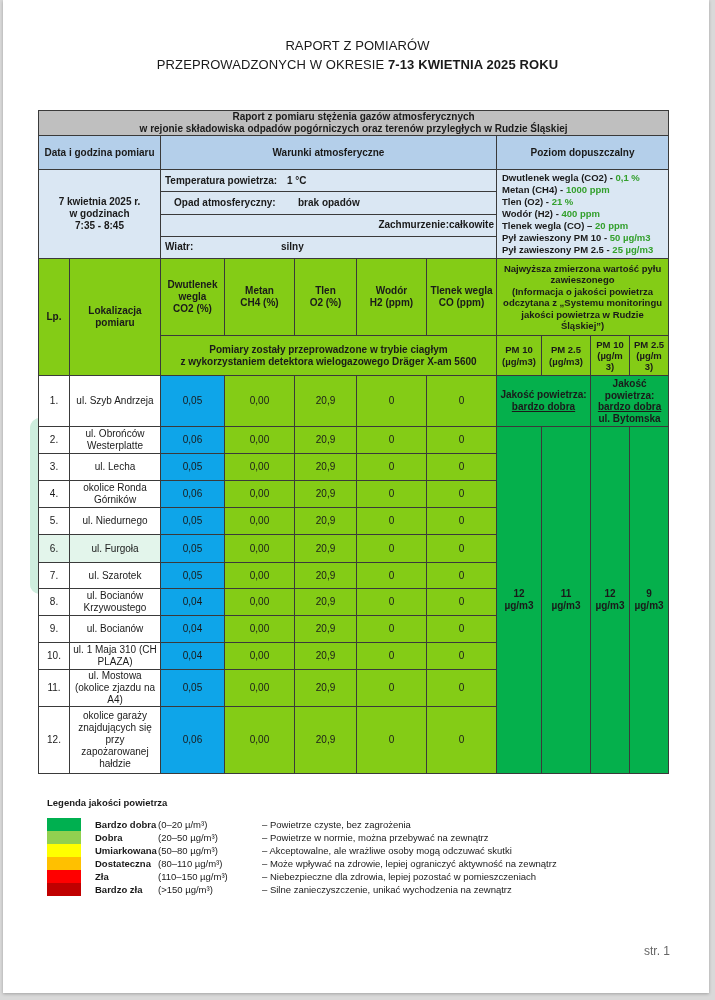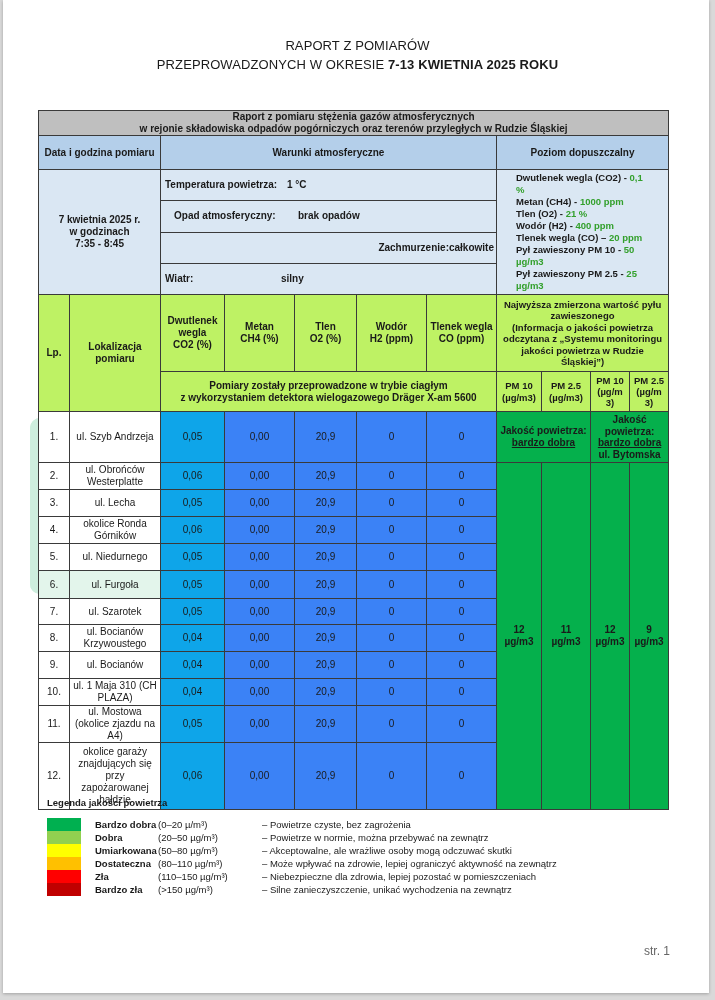--- a/index.html
+++ b/index.html
@@ -11,28 +11,28 @@
   .t1{top:38px;}
   .t2{top:57px;}
   .t3{top:87px;font-weight:normal;font-size:14px;margin-top:48px;}
   b{font-weight:bold;}
 
   table.rep{position:absolute;left:38px;top:110px;border-collapse:collapse;table-layout:fixed;width:630px;font-size:10px;}
   table.rep td{border:1px solid #3a3a3a;text-align:center;vertical-align:middle;padding:0 2px;line-height:12px;}
   .gray{background:#bfbfbf;}
   .blue{background:#dae7f3;}
   .bluehd{background:#b4cfea;}
-  .orange{background:#bef264;}
+  .orange{background:#84cc16;}
   .cream{background:#0ea5e9;}
-  .lgreen{background:#3b82f6;margin-left:41px;}
+  .lgreen{background:#84cc16;margin-left:41px;}
   .green{background:#05b04c;}
   .white{background:#fff;}
   .bold{font-weight:bold;}
   .ok{color:#33a02c;font-weight:bold;}
-  .lim{text-align:left !important;font-weight:bold;line-height:12px !important;padding:2px 19px !important;font-size:9.5px;}
+  .lim{text-align:left !important;font-weight:bold;line-height:12px !important;padding:2px 5px !important;font-size:9.5px;}
   .u{text-decoration:underline;}
 
   .legend{position:absolute;left:47px;top:797px;font-size:9.5px;}
   .legend-title{font-weight:bold;margin-bottom:10px;}
   .lrow{display:flex;align-items:center;height:13px;}
   .swatch{width:34px;height:13px;margin-right:14px;}
   .lname{width:63px;font-weight:bold;}
   .lrange{width:90px;}
   .ldesc{margin-left:14px;}
   .pagenum{position:absolute;right:45px;top:944px;font-size:12px;color:#666;}

